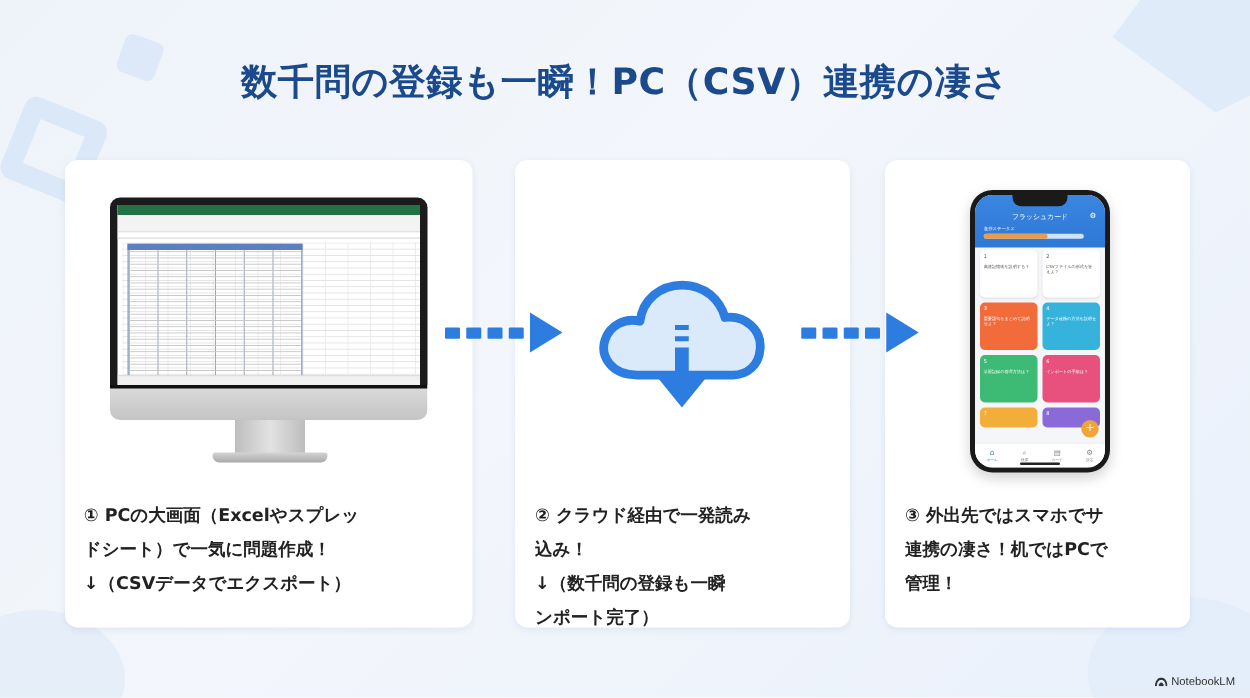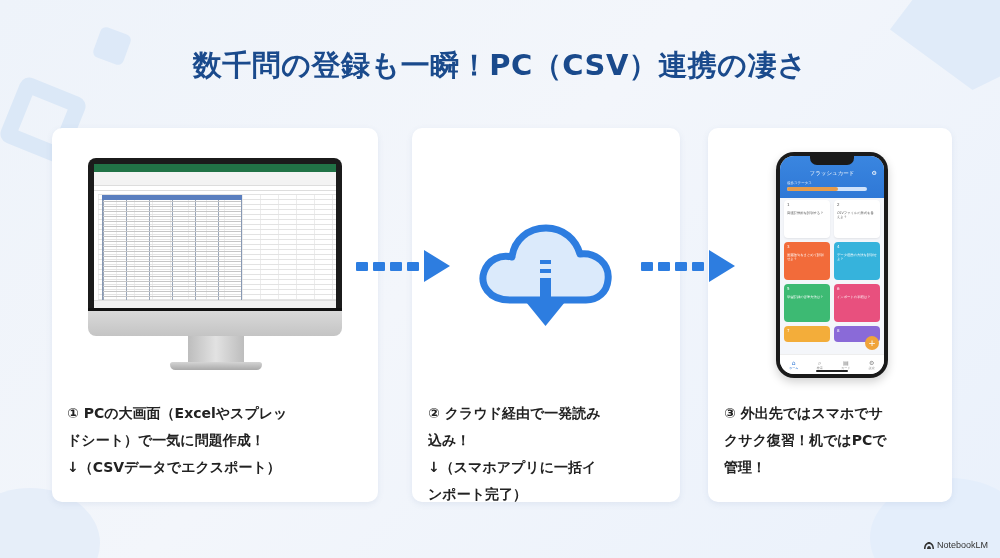--- a/index.html
+++ b/index.html
@@ -187,21 +187,21 @@
 <div class="card card-2">
   <svg class="cloud" viewBox="0 0 150 120">
     <path d="M40 86 C18 86 10 70 14 58 C18 46 30 40 42 43 C44 26 58 14 76 14 C94 14 106 26 110 40 C126 38 140 50 138 66 C137 78 128 86 116 86 Z" fill="#dbeafb" stroke="#2d7de0" stroke-width="7" stroke-linejoin="round"></path>
     <rect x="70" y="46" width="11" height="4" fill="#2d7de0"></rect>
     <rect x="70" y="55" width="11" height="4" fill="#2d7de0"></rect>
     <rect x="70" y="64" width="11" height="28" fill="#2d7de0"></rect>
     <polygon points="56,88 95,88 75.5,112" fill="#2d7de0"></polygon>
   </svg>
   <div class="card-text">② クラウド経由で一発読み
 込み！
-↓（スマホアプリに一括イ
+↓（数千問の登録も一瞬
 ンポート完了）</div>
 </div>
 
 <div class="card card-3">
   <div class="phone">
     <div class="screen">
       <div class="notch"></div>
       <div class="ph-header">
         <div class="ph-title">フラッシュカード</div>
         <div class="ph-gear">⚙</div>
@@ -236,21 +236,21 @@
           </div>
           <div class="ph-nav-item">
             <span class="ico">⚙</span>
             <span>設定</span>
           </div>
         </div>
       <div class="ph-home-bar"></div>
     </div>
   </div>
   <div class="card-text">③ 外出先ではスマホでサ
-クサク復習！机ではPCで
+連携の凄さ！机ではPCで
 管理！</div>
 </div>
 
 <div class="arrow arrow-1">
   <span class="dash"></span>
     <span class="dash"></span>
     <span class="dash"></span>
     <span class="dash"></span>
     <span class="head"></span>
 </div>

